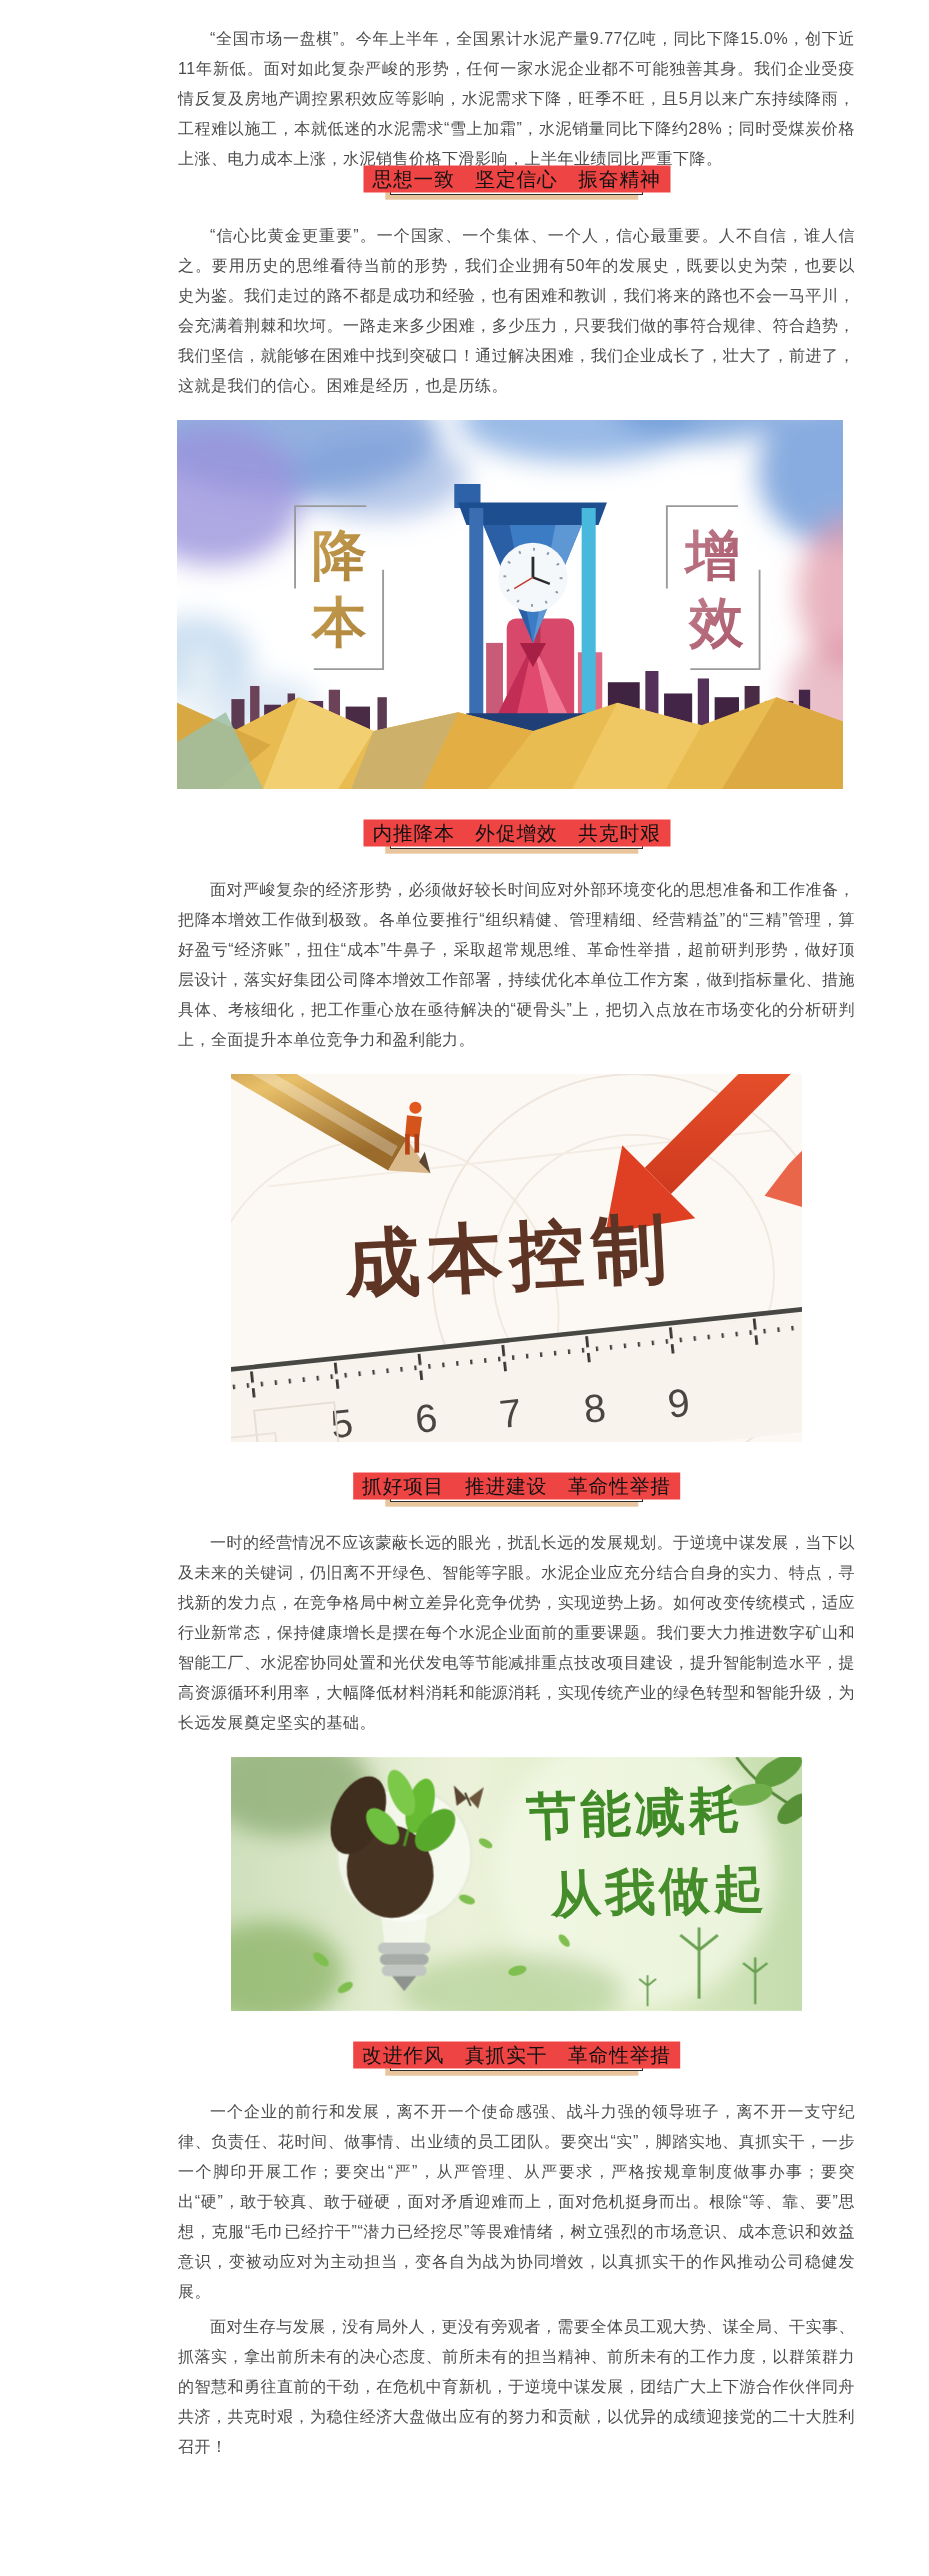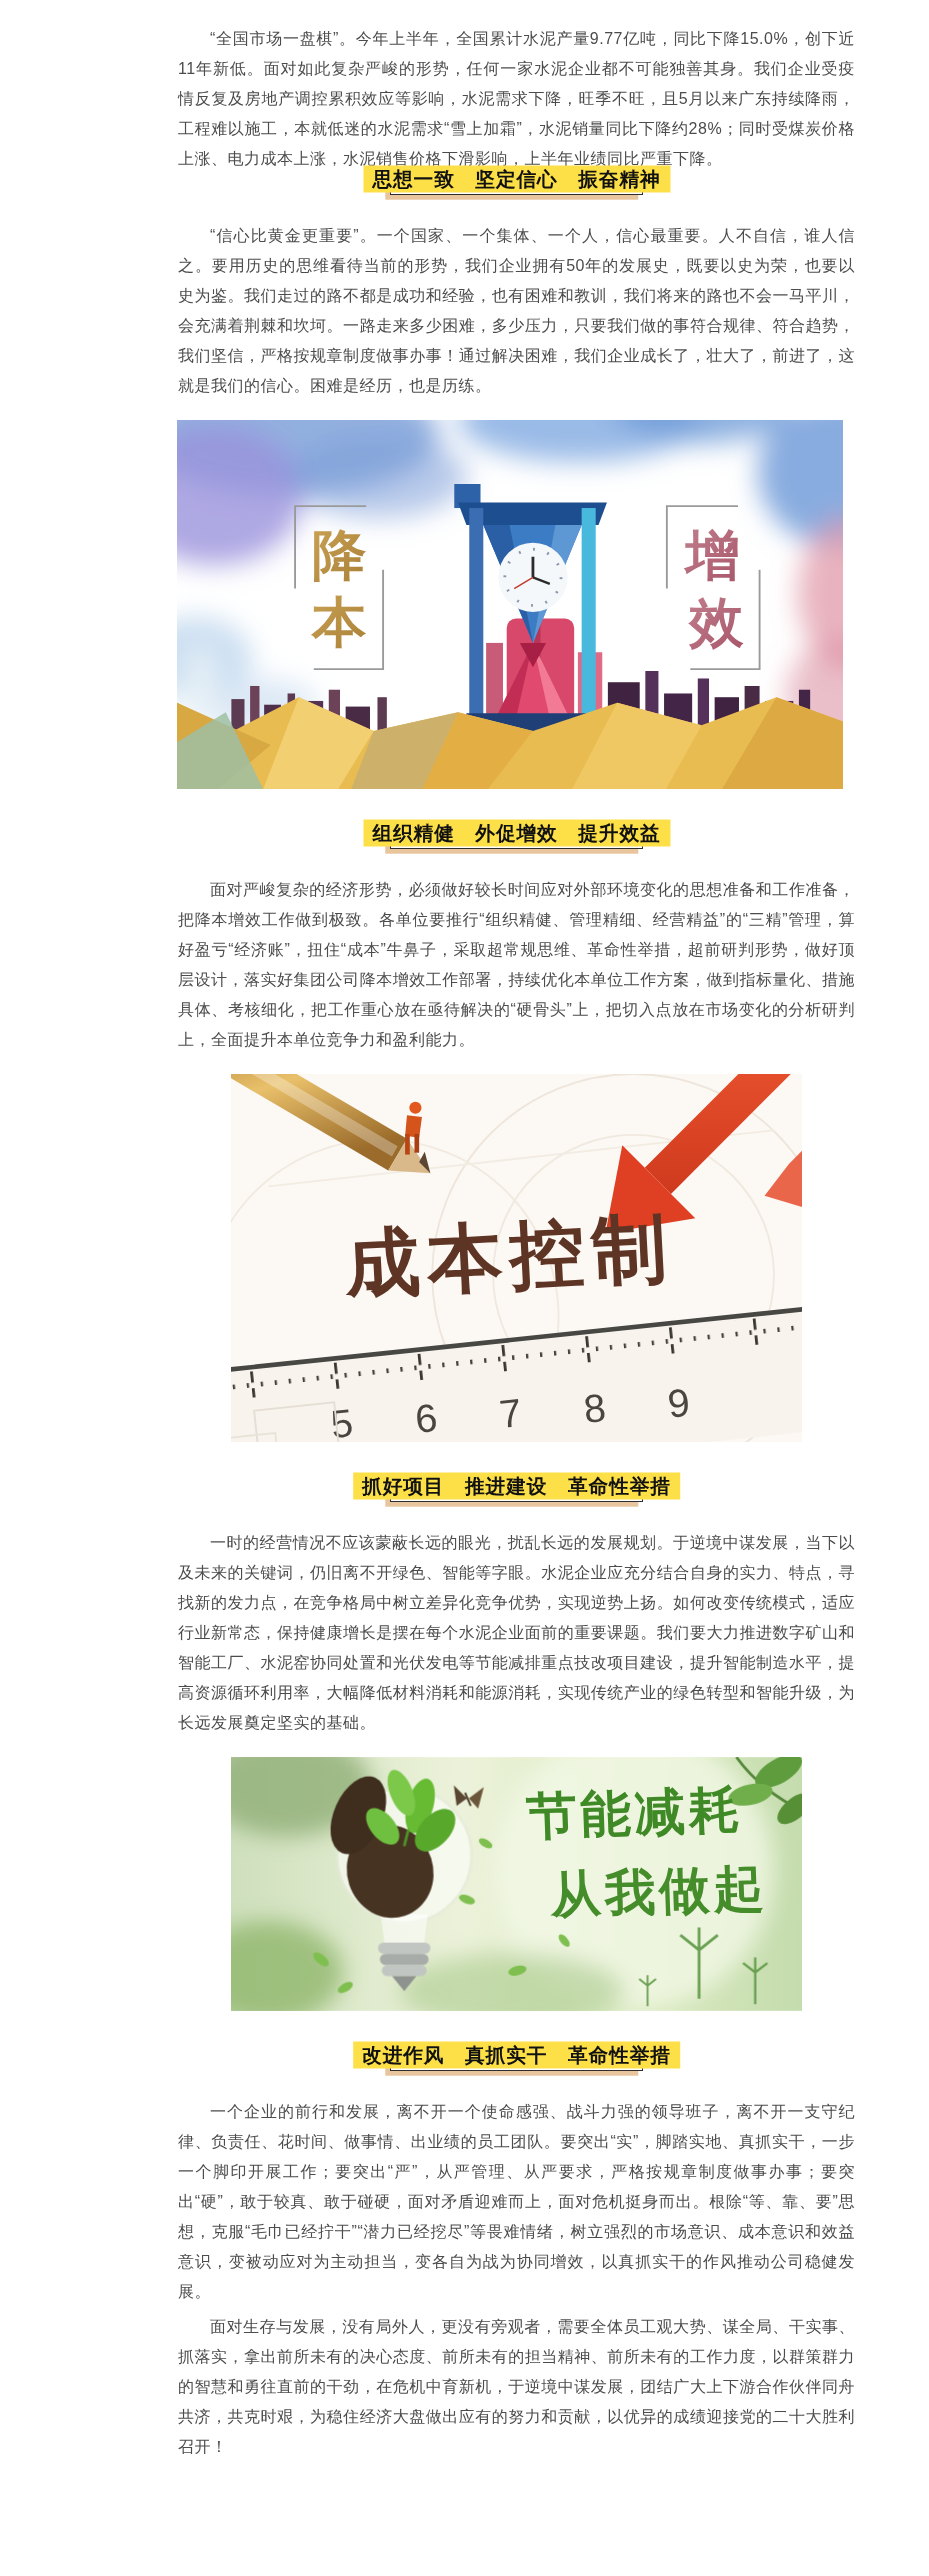--- a/index.html
+++ b/index.html
@@ -19,42 +19,42 @@
   .section-header{
     position:relative;width:251px;height:13px;
     margin:45px auto 26px auto;
     border:1.9px solid var(--border,#2d2d2d);
     box-shadow:-4.7px 4.7px 0 0 var(--accent,#e8c59d);
     background:#fff;
   }
   .section-header.first{margin-top:5.6px;}
   .section-header .hd-text{
     position:absolute;left:50%;top:-1.9px;transform:translate(-50%,-50%);
-    background:#fde047;padding:0 9.4px;white-space:nowrap;
-    font-size:19.7px;font-weight:bold;color:var(--title,#111);
+    background:#ef4444;padding:0 9.4px;white-space:nowrap;
+    font-size:19.7px;font-weight:normal;color:var(--title,#111);
     letter-spacing:0.9px;
   }
   .figure{margin:19px auto 0 auto;}
   .figure svg{display:block;}
   .fig-full{width:666px;margin-left:-0.9px;}
   .fig-mid{width:571px;}
 </style>
 </head>
 <body>
 
 <div class="page">
   <div class="content">
 
     <p>“全国市场一盘棋”。今年上半年，全国累计水泥产量9.77亿吨，同比下降15.0%，创下近11年新低。面对如此复杂严峻的形势，任何一家水泥企业都不可能独善其身。我们企业受疫情反复及房地产调控累积效应等影响，水泥需求下降，旺季不旺，且5月以来广东持续降雨，工程难以施工，本就低迷的水泥需求“雪上加霜”，水泥销量同比下降约28%；同时受煤炭价格上涨、电力成本上涨，水泥销售价格下滑影响，上半年业绩同比严重下降。</p>
 
     <div class="section-header first">
       <span class="hd-text">思想一致　坚定信心　振奋精神</span>
     </div>
 
-    <p>“信心比黄金更重要”。一个国家、一个集体、一个人，信心最重要。人不自信，谁人信之。要用历史的思维看待当前的形势，我们企业拥有50年的发展史，既要以史为荣，也要以史为鉴。我们走过的路不都是成功和经验，也有困难和教训，我们将来的路也不会一马平川，会充满着荆棘和坎坷。一路走来多少困难，多少压力，只要我们做的事符合规律、符合趋势，我们坚信，严格按规章制度做事办事！通过解决困难，我们企业成长了，壮大了，前进了，这就是我们的信心。困难是经历，也是历练。</p>
+    <p>“信心比黄金更重要”。一个国家、一个集体、一个人，信心最重要。人不自信，谁人信之。要用历史的思维看待当前的形势，我们企业拥有50年的发展史，既要以史为荣，也要以史为鉴。我们走过的路不都是成功和经验，也有困难和教训，我们将来的路也不会一马平川，会充满着荆棘和坎坷。一路走来多少困难，多少压力，只要我们做的事符合规律、符合趋势，我们坚信，就能够在困难中找到突破口！通过解决困难，我们企业成长了，壮大了，前进了，这就是我们的信心。困难是经历，也是历练。</p>
 
     <div class="figure fig-full">
       <svg width="666" height="369" viewBox="0 0 711 394">
         <defs>
           <filter id="b14" x="-60%" y="-60%" width="220%" height="220%">
               <feGaussianBlur stdDeviation="14"></feGaussianBlur>
             </filter>
           <filter id="b6" x="-60%" y="-60%" width="220%" height="220%">
               <feGaussianBlur stdDeviation="6"></feGaussianBlur>
             </filter>
@@ -143,21 +143,21 @@
         <g>
           <path d="M523,180 V92 H599" stroke="#9a9a9a" stroke-width="2" fill="none"></path>
           <path d="M548,266 H622 V160" stroke="#9a9a9a" stroke-width="2" fill="none"></path>
           <text x="572" y="164" font-size="58" font-weight="bold" fill="url(#rose)" text-anchor="middle">增</text>
           <text x="576" y="236" font-size="58" font-weight="bold" fill="url(#rose)" text-anchor="middle">效</text>
         </g>
       </svg>
     </div>
 
     <div class="section-header">
-      <span class="hd-text">组织精健　外促增效　提升效益</span>
+      <span class="hd-text">内推降本　外促增效　共克时艰</span>
     </div>
 
     <p>面对严峻复杂的经济形势，必须做好较长时间应对外部环境变化的思想准备和工作准备，把降本增效工作做到极致。各单位要推行“组织精健、管理精细、经营精益”的“三精”管理，算好盈亏“经济账”，扭住“成本”牛鼻子，采取超常规思维、革命性举措，超前研判形势，做好顶层设计，落实好集团公司降本增效工作部署，持续优化本单位工作方案，做到指标量化、措施具体、考核细化，把工作重心放在亟待解决的“硬骨头”上，把切入点放在市场变化的分析研判上，全面提升本单位竞争力和盈利能力。</p>
 
     <div class="figure fig-mid">
       <svg width="571" height="368" viewBox="0 0 610 393">
         <defs>
           <linearGradient id="pencil" x1="0" y1="0" x2="0.5" y2="1">
             <stop offset="0" stop-color="#b07f35"></stop>
               <stop offset=".45" stop-color="#e9c06a"></stop>

